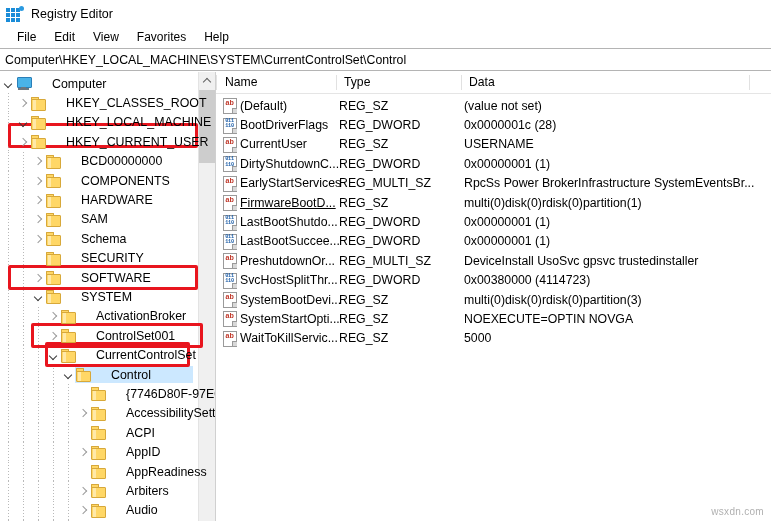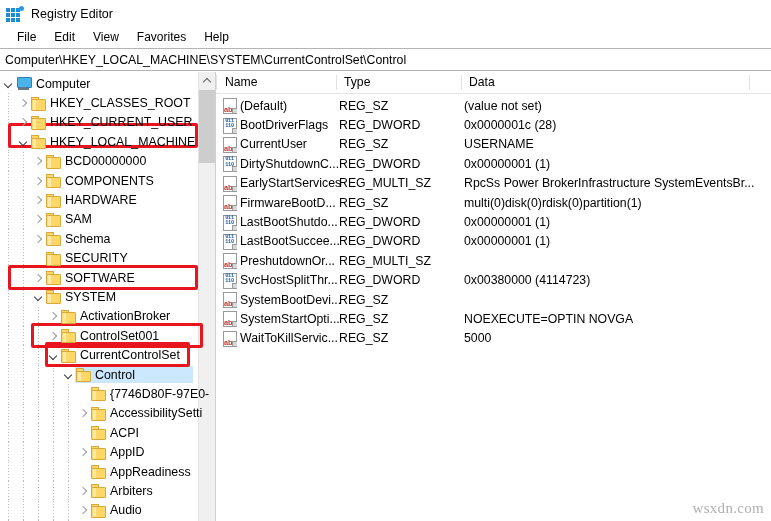--- a/index.html
+++ b/index.html
@@ -35,21 +35,21 @@
   .addr-text{padding-left:5px;font-size:12.3px;color:#000;white-space:nowrap;}
 
   
   .main{position:absolute;left:0;top:72px;width:771px;height:449px;display:flex;}
   .tree-pane{position:relative;width:215px;height:449px;background:#fff;border-right:1px solid #d0d0d0;overflow:hidden;}
   .list-pane{position:relative;width:555px;height:449px;background:#fff;overflow:hidden;}
 
   
   .tree{position:relative;width:196px;padding-top:2px;}
   .trow{position:relative;height:19.4px;display:flex;align-items:center;white-space:nowrap;}
-  .trow .lbl{font-size:12.4px;color:#000;padding-left:4px;}
+  .trow .lbl{font-size:12.4px;color:#000;padding-left:20px;}
   .trow.sel .selbg{position:absolute;border:0;background:#cce8ff;height:17px;top:1px;}
   .chev{width:13px;height:19px;flex:none;position:relative;}
   .chev.exp:after{
     content:"";position:absolute;left:3px;top:7px;width:5px;height:5px;
     border-left:1.6px solid #3a3a3a;border-bottom:1.6px solid #3a3a3a;
     transform:rotate(-45deg);
   }
   .chev.col:after{
     content:"";position:absolute;left:3px;top:6.5px;width:5px;height:5px;
     border-top:1.5px solid #9b9b9b;border-right:1.5px solid #9b9b9b;
@@ -75,28 +75,28 @@
   .lhead{height:21px;border-bottom:1px solid #e5e5e5;position:relative;background:#fff;}
   .lhead .hcell{position:absolute;top:0;height:21px;line-height:21px;font-size:12.2px;color:#000;padding-left:7px;}
   .hsep{position:absolute;top:3px;width:1px;height:15px;background:#e1e1e1;}
 
   
   .lrows{position:relative;padding-top:2px;}
   .lrow{height:19.4px;display:flex;align-items:center;white-space:nowrap;}
   .vicon{width:14px;height:15px;flex:none;position:relative;margin-left:7px;}
   .vicon .pg{position:absolute;left:0;top:0;width:12px;height:14px;background:#fff;border:1px solid #9a9a9a;}
   .vicon .fold{position:absolute;right:0px;bottom:0px;width:4px;height:4px;background:#d8d8d8;border-left:1px solid #9a9a9a;border-top:1px solid #9a9a9a;}
-  .vicon .ab{position:absolute;left:1px;top:8px;width:11px;height:8px;font-size:7.4px;font-weight:bold;color:#c0392b;
-             font-family:Liberation Sans, sans-serif;line-height:8px;text-align:left;letter-spacing:-0.2px;}
+  .vicon .ab{position:absolute;left:1px;top:1px;width:11px;height:8px;font-size:7.4px;font-weight:bold;color:#c0392b;
+             font-family:Liberation Mono, monospace;line-height:8px;text-align:center;letter-spacing:-0.2px;}
   .vicon .bin{position:absolute;left:1px;top:1px;width:11px;height:11px;font-size:5.2px;font-weight:bold;color:#1f5fa8;
              font-family:"Liberation Mono","DejaVu Sans Mono",monospace;line-height:5.4px;text-align:center;letter-spacing:-0.3px;}
   .lrow .cell{font-size:12.3px;color:#000;position:absolute;}
 
-  .watermark{position:absolute;right:7px;bottom:4px;font-size:15px;color:#b0b0b0;
-             font-family:Liberation Serif, serif;letter-spacing:0.3px;}
+  .watermark{position:absolute;right:7px;bottom:4px;font-size:10px;color:#b0b0b0;
+             font-family:Liberation Sans, sans-serif;letter-spacing:0.3px;}
 
   
   .redbox{position:absolute;border:3px solid #e8151e;border-radius:2px;pointer-events:none;}
 </style>
 </head>
 <body>
 
 <div id="app">
 
   <div class="titlebar">
@@ -141,36 +141,36 @@
             <div class="chev col" style="position: relative; z-index: 2;"></div>
             <div class="folder" style="position: relative; z-index: 2;">
               <div class="tab"></div>
               <div class="body"></div>
             </div>
             <div class="lbl" style="position: relative; z-index: 2; text-align: right;">HKEY_CLASSES_ROOT</div>
           </div>
           <div class="trow">
             <div class="dotline" style="left: 8px;"></div>
             <div style="width: 17px; flex: 0 0 auto;"></div>
+            <div class="chev exp" style="position: relative; z-index: 2;"></div>
+            <div class="folder" style="position: relative; z-index: 2;">
+              <div class="tab"></div>
+              <div class="body"></div>
+            </div>
+            <div class="lbl" style="position: relative; z-index: 2;">HKEY_LOCAL_MACHINE</div>
+          </div>
+          <div class="trow">
+            <div class="dotline" style="left: 8px;"></div>
+            <div style="width: 17px; flex: 0 0 auto;"></div>
             <div class="chev col" style="position: relative; z-index: 2;"></div>
             <div class="folder" style="position: relative; z-index: 2;">
               <div class="tab"></div>
               <div class="body"></div>
             </div>
             <div class="lbl" style="position: relative; z-index: 2;">HKEY_CURRENT_USER</div>
-          </div>
-          <div class="trow">
-            <div class="dotline" style="left: 8px;"></div>
-            <div style="width: 17px; flex: 0 0 auto;"></div>
-            <div class="chev exp" style="position: relative; z-index: 2;"></div>
-            <div class="folder" style="position: relative; z-index: 2;">
-              <div class="tab"></div>
-              <div class="body"></div>
-            </div>
-            <div class="lbl" style="position: relative; z-index: 2;">HKEY_LOCAL_MACHINE</div>
           </div>
           <div class="trow">
             <div class="dotline" style="left: 8px;"></div>
             <div class="dotline" style="left: 23px;"></div>
             <div style="width: 32px; flex: 0 0 auto;"></div>
             <div class="chev col" style="position: relative; z-index: 2;"></div>
             <div class="folder" style="position: relative; z-index: 2;">
               <div class="tab"></div>
               <div class="body"></div>
             </div>
@@ -477,21 +477,21 @@
             <div class="cell" style="left: 24px;">EarlyStartServices</div>
             <div class="cell" style="left: 123px;">REG_MULTI_SZ</div>
             <div class="cell" style="left: 248px;">RpcSs Power BrokerInfrastructure SystemEventsBr...</div>
           </div>
           <div class="lrow" style="position: relative;">
             <div class="vicon">
               <div class="pg"></div>
               <div class="ab">ab</div>
               <div class="fold"></div>
             </div>
-            <div class="cell" style="left: 24px;">FirmwareBootD...</div>
+            <div class="cell" style="left: 24px; text-decoration: underline;">FirmwareBootD...</div>
             <div class="cell" style="left: 123px;">REG_SZ</div>
             <div class="cell" style="left: 248px;">multi(0)disk(0)rdisk(0)partition(1)</div>
           </div>
           <div class="lrow" style="position: relative;">
             <div class="vicon">
               <div class="pg"></div>
               <div class="bin">011<br>110</div>
               <div class="fold"></div>
             </div>
             <div class="cell" style="left: 24px;">LastBootShutdo...</div>
@@ -509,39 +509,41 @@
             <div class="cell" style="left: 248px;">0x00000001 (1)</div>
           </div>
           <div class="lrow" style="position: relative;">
             <div class="vicon">
               <div class="pg"></div>
               <div class="ab">ab</div>
               <div class="fold"></div>
             </div>
             <div class="cell" style="left: 24px;">PreshutdownOr...</div>
             <div class="cell" style="left: 123px;">REG_MULTI_SZ</div>
+            <div class="cell" style="left: 248px;">DeviceInstall UsoSvc gpsvc trustedinstaller</div>
           </div>
           <div class="lrow" style="position: relative;">
             <div class="vicon">
               <div class="pg"></div>
               <div class="bin">011<br>110</div>
               <div class="fold"></div>
             </div>
             <div class="cell" style="left: 24px;">SvcHostSplitThr...</div>
             <div class="cell" style="left: 123px;">REG_DWORD</div>
             <div class="cell" style="left: 248px;">0x00380000 (4114723)</div>
           </div>
           <div class="lrow" style="position: relative;">
             <div class="vicon">
               <div class="pg"></div>
               <div class="ab">ab</div>
               <div class="fold"></div>
             </div>
             <div class="cell" style="left: 24px;">SystemBootDevi...</div>
             <div class="cell" style="left: 123px;">REG_SZ</div>
+            <div class="cell" style="left: 248px;">multi(0)disk(0)rdisk(0)partition(3)</div>
           </div>
           <div class="lrow" style="position: relative;">
             <div class="vicon">
               <div class="pg"></div>
               <div class="ab">ab</div>
               <div class="fold"></div>
             </div>
             <div class="cell" style="left: 24px;">SystemStartOpti...</div>
             <div class="cell" style="left: 123px;">REG_SZ</div>
             <div class="cell" style="left: 248px;"> NOEXECUTE=OPTIN  NOVGA</div>

